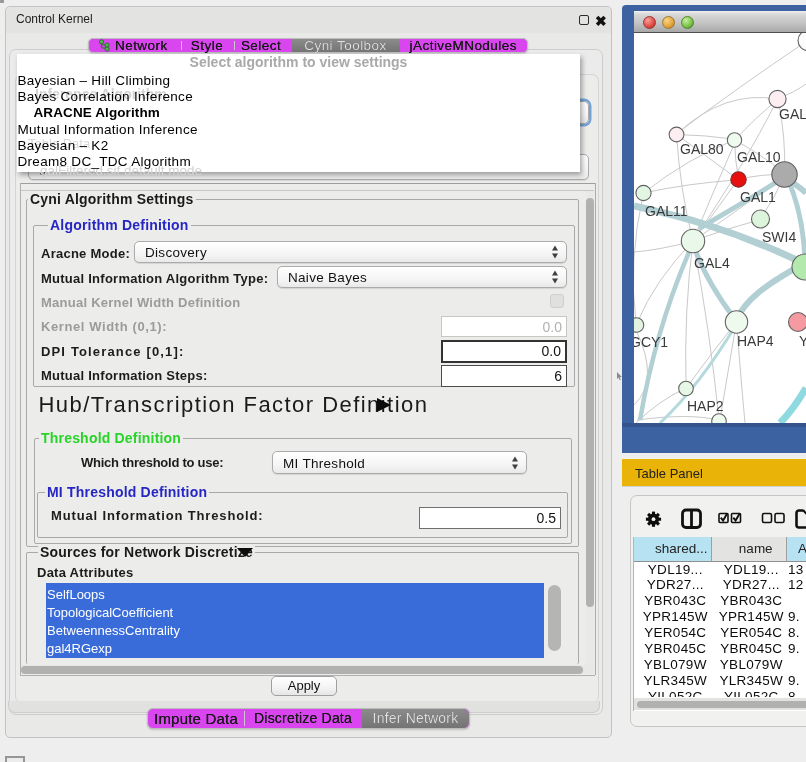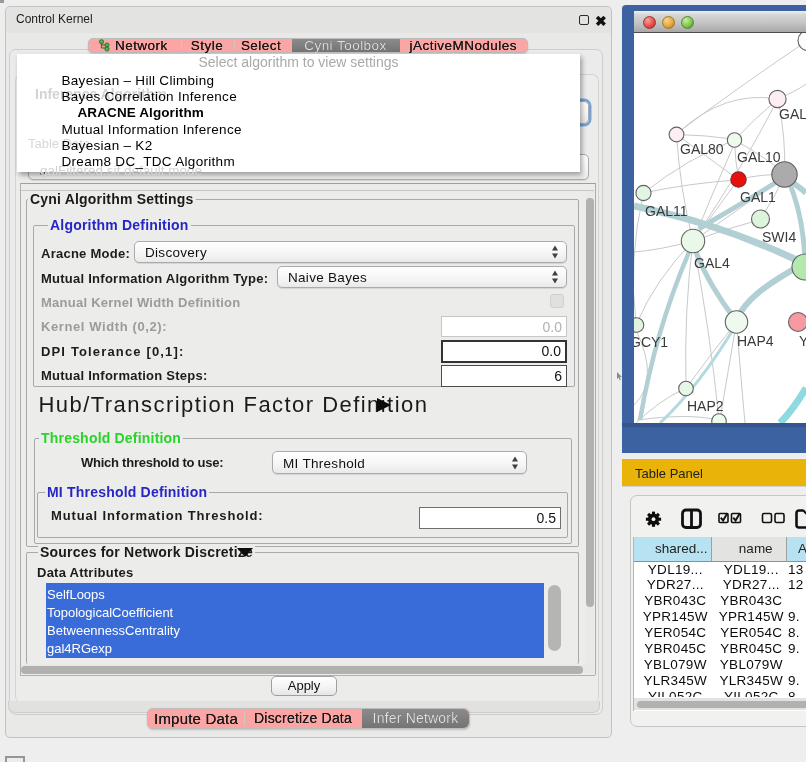--- a/index.html
+++ b/index.html
@@ -5,21 +5,21 @@
 html,body{margin:0;padding:0;}
 #stage{position:relative;width:806px;height:762px;background:#eeeeee;font-family:"Liberation Sans",sans-serif;overflow:hidden;}
 .abs{position:absolute;}
 
 #win{position:absolute;left:5px;top:6px;width:605px;height:730px;background:#e9e9e8;border:1px solid #c2c2c0;border-radius:5px;}
 #titlebar{position:absolute;left:0;top:0;width:100%;height:26px;background:#e3e3e1;border-radius:5px 5px 0 0;}
 #titlebar .t{position:absolute;left:10px;top:5px;font-size:12px;color:#1c1c1c;}
 .floatico{position:absolute;left:573px;top:8px;width:8px;height:8px;border:1.8px solid #2c2c2c;border-radius:2px;}
 .closeico{position:absolute;left:589px;top:6px;font-size:14px;font-weight:bold;color:#111;}
 
-.tabbar{position:absolute;background:#fca5a5;border:1px solid #bdbdbd;box-shadow:0 1px 2px rgba(0,0,0,0.18);}
+.tabbar{position:absolute;background:#d946ef;border:1px solid #bdbdbd;box-shadow:0 1px 2px rgba(0,0,0,0.18);}
 .tabbar .seg{position:absolute;top:0;height:100%;display:flex;align-items:center;justify-content:center;font-size:13.5px;letter-spacing:0.45px;color:#1a1a1a;text-shadow:0 0 0.4px #1a1a1a;}
 .tabbar .sep{position:absolute;top:2px;bottom:2px;width:1px;background:#c9c9c9;}
 .tabbar .dark{background:linear-gradient(#8b8b8b,#747474);color:#e2e2e2;}
 
 #tabpanel{position:absolute;left:3px;top:42px;width:592px;height:664px;background:#ebebeb;border:1px solid #cdcdcb;border-radius:7px;}
 #innerpanel{position:absolute;left:9px;top:67px;width:582px;height:628px;background:#ececeb;border:1px solid #d4d4d2;border-radius:7px;border-bottom:none;}
 .hline{position:absolute;height:1px;}
 .vline{position:absolute;width:1px;}
 
 .fs{position:absolute;border:1px solid #a9a9a9;border-radius:2px;font-weight:bold;}
@@ -32,22 +32,22 @@
 .combo{position:absolute;background:linear-gradient(#ffffff,#f4f4f4 65%,#e9e9e9);border:1px solid #ababab;border-radius:5px;box-shadow:0 1px 1px rgba(0,0,0,0.1);}
 .combo .tx{position:absolute;left:10px;top:50%;transform:translateY(-50%);font-size:13.5px;letter-spacing:0.3px;color:#111;white-space:nowrap;}
 .combo .ar{position:absolute;right:7px;top:50%;transform:translateY(-50%);width:7px;height:13px;}
 .combo .ar:before{content:"";position:absolute;left:0;top:0;border-left:3.5px solid transparent;border-right:3.5px solid transparent;border-bottom:5.5px solid #3f3f3f;}
 .combo .ar:after{content:"";position:absolute;left:0;bottom:0;border-left:3.5px solid transparent;border-right:3.5px solid transparent;border-top:5.5px solid #3f3f3f;}
 
 .inp{position:absolute;background:#ffffff;font-size:14px;color:#111;text-align:right;}
 .inp span{position:absolute;right:4px;top:50%;transform:translateY(-50%);}
 
 #dropdown{position:absolute;left:17px;top:53.5px;width:563px;height:118.5px;background:#ffffff;box-shadow:2px 3px 5px rgba(0,0,0,0.35);}
-#dropdown .hd{position:absolute;top:0.5px;width:100%;text-align:center;font-size:14px;color:#a9a9a9;}
-#dropdown .it{position:absolute;left:0.5px;font-size:13.5px;letter-spacing:0.3px;color:#000;white-space:nowrap;margin-left:44px;}
+#dropdown .hd{position:absolute;top:0.5px;width:100%;text-align:center;font-size:14px;color:#a9a9a9;font-weight:bold;}
+#dropdown .it{position:absolute;left:0.5px;font-size:13.5px;letter-spacing:0.3px;color:#000;white-space:nowrap;}
 #dropdown .ghost{position:absolute;white-space:nowrap;}
 
 .sbtrack{position:absolute;background:#e8e8e7;}
 .sbthumb{position:absolute;background:#b1b1b0;border-radius:5px;}
 
 #botstrip{position:absolute;left:8px;top:701px;width:590px;height:11px;background:#e1e1e0;border:1px solid #cdcdcb;border-top:none;border-radius:0 0 7px 7px;}
 
 #apply{position:absolute;left:271px;top:676px;width:64px;height:18px;background:linear-gradient(#ffffff,#f3f3f3 60%,#e6e6e6);border:1px solid #9f9f9f;border-radius:5px;text-align:center;font-size:13px;color:#111;line-height:18px;}
 
 #netwin{position:absolute;left:622px;top:5px;width:184px;height:448px;background:#3d62a1;border-radius:4px 0 0 0;}
@@ -118,21 +118,21 @@
     <span class="tx">Discovery</span>
       <span class="ar"></span>
   </div>
   <span class="rowlbl" style="left:41px;top:270.5px;">Mutual Information Algorithm Type:</span>
   <div class="combo" style="left:277px;top:266px;width:288px;height:20px;">
     <span class="tx">Naive Bayes</span>
       <span class="ar"></span>
   </div>
   <span class="rowlbl gray" style="left:41px;top:294.5px;">Manual Kernel Width Definition</span>
   <div class="abs" style="left:550px;top:293.5px;width:12px;height:12px;background:#e0e0df;border:1px solid #cfcfce;border-radius:3px;"></div>
-  <span class="rowlbl gray" style="left:41px;top:319px;letter-spacing:0.6px;">Kernel Width (0,2):</span>
+  <span class="rowlbl gray" style="left:41px;top:319px;letter-spacing:0.6px;">Kernel Width (0,1):</span>
   <div class="inp" style="left:441px;top:316px;width:124px;height:19px;border:1px solid #c6c6c5;">
       <span style="color:#b1b1b0;">0.0</span>
     </div>
   <span class="rowlbl" style="left:41px;top:344px;letter-spacing:1.15px;">DPI Tolerance [0,1]:</span>
   <div class="inp" style="left:441px;top:340px;width:122px;height:18.5px;border:2px solid #333333;">
       <span>0.0</span>
     </div>
   <span class="rowlbl" style="left:41px;top:368px;">Mutual Information Steps:</span>
   <div class="inp" style="left:441px;top:365px;width:124px;height:19.5px;border:1px solid #4c4c4c;">
       <span>6</span>

